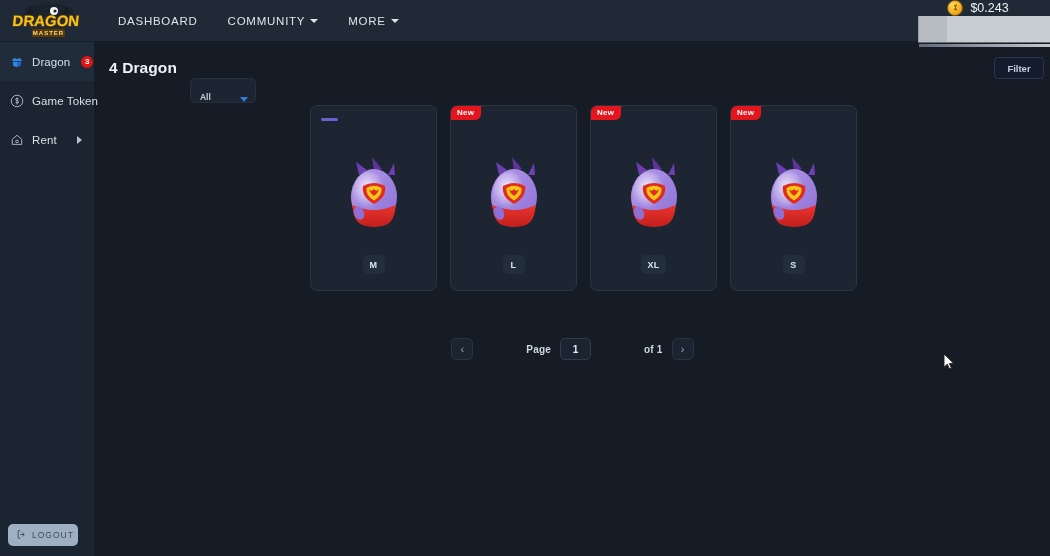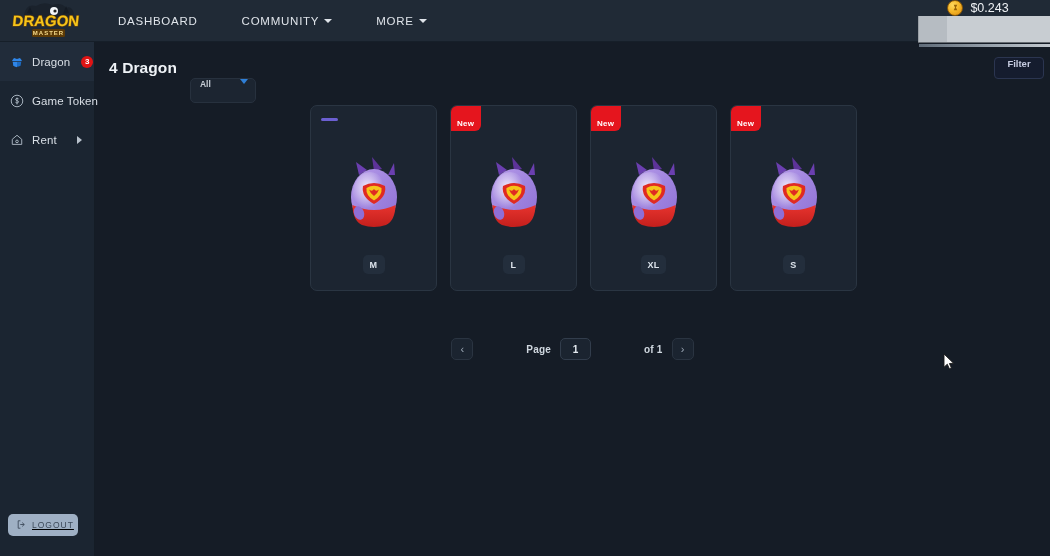--- a/index.html
+++ b/index.html
@@ -21,21 +21,21 @@
     z-index: 30;
   }
   .logo-wrap {
     width: 95px; height: 42px; flex: 0 0 95px;
     display: flex; align-items: center; justify-content: center;
     position: relative; overflow: hidden;
   }
   .logo { position: relative; width: 84px; height: 40px; }
   .logo svg { position: absolute; top: 0; left: 0; }
 
-  .navlinks { display: flex; align-items: flex-start; gap: 16px; margin-left: 9px; }
+  .navlinks { display: flex; align-items: flex-start; gap: 2px; margin-left: 9px; }
   .navlink {
     color: #dfe4ea; font-size: 11.5px; letter-spacing: 0.75px;
     font-weight: 400; padding: 13px 14px 13px 14px; cursor: pointer;
     white-space: nowrap; display: flex; align-items: center; gap: 5px;
   }
   .caret-d {
     width: 0; height: 0; border-left: 4px solid transparent;
     border-right: 4px solid transparent; border-top: 4px solid #dfe4ea;
     margin-top: 1px;
   }
@@ -85,21 +85,21 @@
     border-radius: 50%; width: 12px; height: 12px;
     display: flex; align-items: center; justify-content: center;
     margin-left: 3px;
   }
   .side-arrow {
     position: absolute; right: 12px; top: 50%; transform: translateY(-50%);
     width: 0; height: 0;
     border-top: 4px solid transparent; border-bottom: 4px solid transparent;
     border-left: 5px solid #b9c2cc;
   }
-  .logout-wrap { position: absolute; bottom: 20px; left: 8px; text-decoration: underline; }
+  .logout-wrap { position: absolute; bottom: 10px; left: 8px; }
   .logout-btn {
     width: 70px; height: 22px; border-radius: 5px;
     background: #9fb0c4;
     display: flex; align-items: center; gap: 5px;
     padding-left: 8px; cursor: pointer;
   }
   .logout-label { font-size: 8.5px; color: #3d4a5a; letter-spacing: 1px; }
 
   
   .main {
@@ -108,51 +108,51 @@
   }
   .page-head {
     display: flex; align-items: center; height: 52px; padding: 0 12px 0 14px;
   }
   .page-title {
     color: #eef2f6; font-size: 15.5px; font-weight: bold; letter-spacing: .1px;
   }
   .select-box {
     margin-left: 13px; width: 66px; height: 25px; border-radius: 5px;
     background: #1c2531; border: 1px solid #27313e;
-    display: flex; align-items: flex-start; justify-content: space-between;
+    display: flex; align-items: flex-end; justify-content: space-between;
     padding: 0 7px 0 9px; cursor: pointer; margin-top: 45px;
   }
   .select-val { font-size: 8.5px; color: #c7ced6; font-weight: bold; }
   .chev {
     width: 0; height: 0; border-left: 4.5px solid transparent;
     border-right: 4.5px solid transparent; border-top: 5px solid #2f7fd6;
   }
   .filter-btn {
     margin-left: auto; width: 50px; height: 22px; border-radius: 4px;
     background: #151c2e; border: 1px solid #2b3550;
-    display: flex; align-items: flex-start; justify-content: center;
+    display: flex; align-items: center; justify-content: center;
     cursor: pointer; margin-right: -6px;
   }
   .filter-label { font-size: 9.5px; color: #c6cbe0; font-weight: bold; }
 
   
   .cards {
     display: flex; gap: 13px; padding-left: 215px; margin-top: 11px;
   }
   .card {
     position: relative; width: 127px; height: 186px;
     background: #1c2531; border: 1px solid #2a3542; border-radius: 7px;
     display: flex; flex-direction: column; align-items: center;
     cursor: pointer;
   }
   .badge-new {
     position: absolute; top: 0px; left: 0px;
     background: #e5151e; color: #fff;
     font-size: 8px; font-weight: bold;
-    padding: 14px 7px 3px 6px;
+    padding: 3px 7px 3px 6px;
     border-radius: 6px 0 6px 0;
     letter-spacing: .2px;
     line-height: 1;
   }
   .badge-dash {
     position: absolute; top: 12px; left: 10px;
     width: 17px; height: 3px; border-radius: 2px; background: #6b5fd1;
   }
   .egg { margin-top: 47px; }
   .size-chip {

